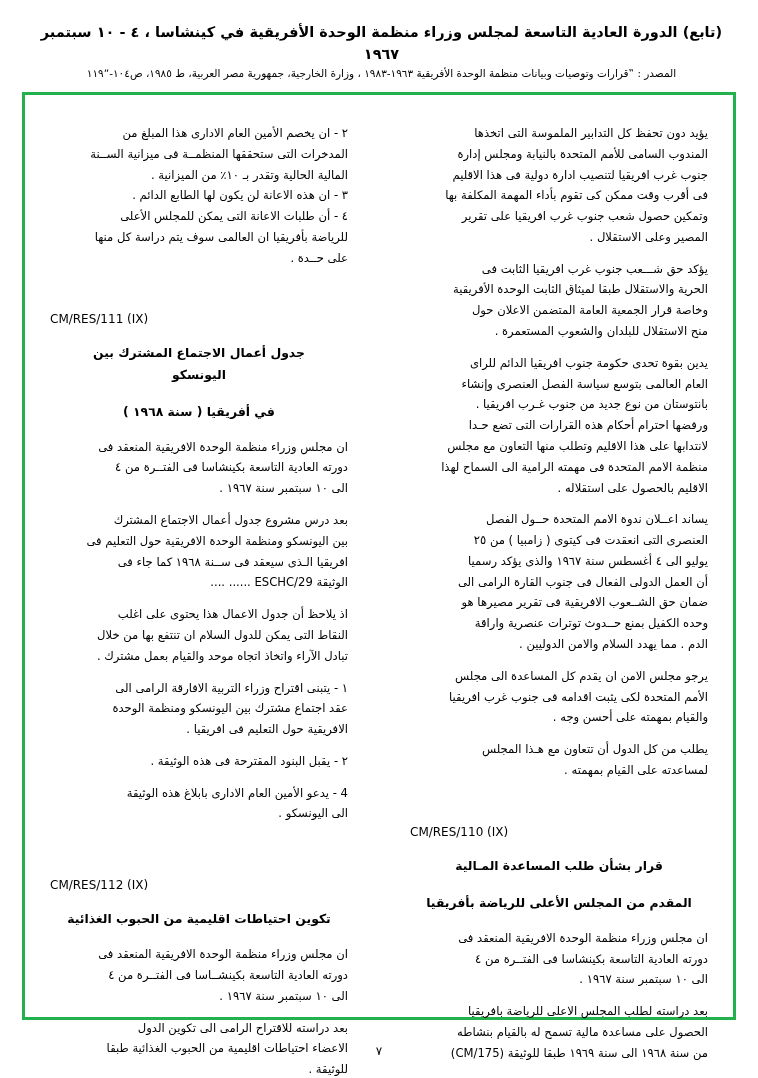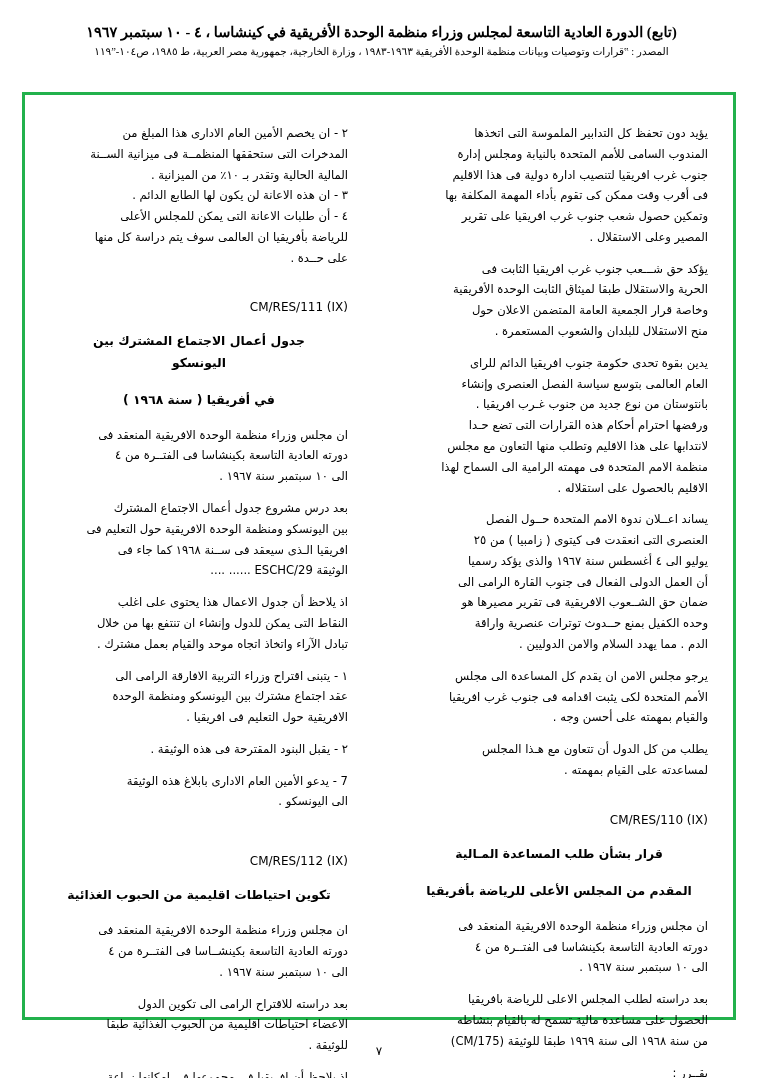--- a/index.html
+++ b/index.html
@@ -15,21 +15,20 @@
     position: relative;
     width: 758px;
     height: 1078px;
     background: #ffffff;
     overflow: hidden;
     box-sizing: border-box;
   }
   .header {
     padding: 22px 28px 0 33px;
     text-align: center;
-    font-family: Liberation Serif, serif;
   }
   .header-title {
     font-size: 14.5px;
     font-weight: bold;
     line-height: 1.5;
     direction: rtl;
     letter-spacing: 0px;
   }
   .header-source {
     font-size: 10.5px;
@@ -67,23 +66,22 @@
   p.line {
     margin: 0 0 2px 0;
     font-size: 11.6px;
     line-height: 1.62;
     text-align: justify;
     text-align-last: right;
     direction: rtl;
   }
   .res-code {
     font-size: 12px;
-    margin: 0 0 12px 0;
+    margin: 12px 0 12px 0;
     direction: ltr;
-    text-align: right;
     unicode-bidi: plaintext;
   }
   .res-title {
     font-size: 12.4px;
     font-weight: bold;
     text-align: center;
     line-height: 1.7;
     margin: 0 0 14px 0;
     direction: rtl;
   }
@@ -196,33 +194,33 @@
           <p class="line">الى ١٠ سبتمبر سنة ١٩٦٧ .</p>
         </div>
         <div class="blk">
           <p class="line">بعد درس مشروع جدول أعمال الاجتماع المشترك</p>
           <p class="line">بين اليونسكو ومنظمة الوحدة الافريقية حول التعليم فى</p>
           <p class="line">افريقيا الـذى سيعقد فى ســنة ١٩٦٨ كما جاء فى</p>
           <p class="line">الوثيقة ESCHC/29 ...... ....</p>
         </div>
         <div class="blk">
           <p class="line">اذ يلاحظ أن جدول الاعمال هذا يحتوى على اغلب</p>
-          <p class="line">النقاط التى يمكن للدول وإنشاء ان تنتفع بها من خلال</p>
+          <p class="line">النقاط التى يمكن للدول السلام ان تنتفع بها من خلال</p>
           <p class="line">تبادل الآراء واتخاذ اتجاه موحد والقيام بعمل مشترك .</p>
         </div>
         <div class="blk">
           <p class="line">١ - يتبنى اقتراح وزراء التربية الافارقة الرامى الى</p>
           <p class="line">عقد اجتماع مشترك بين اليونسكو ومنظمة الوحدة</p>
           <p class="line">الافريقية حول التعليم فى افريقيا .</p>
         </div>
         <div class="blk">
           <p class="line">٢ - يقبل البنود المقترحة فى هذه الوثيقة .</p>
         </div>
         <div class="blk">
-          <p class="line">7 - يدعو الأمين العام الادارى بابلاغ هذه الوثيقة</p>
+          <p class="line">4 - يدعو الأمين العام الادارى بابلاغ هذه الوثيقة</p>
           <p class="line">الى اليونسكو .</p>
         </div>
         <div class="spacer-lg"></div>
         <div class="res-code">CM/RES/112 (IX)</div>
         <div class="res-title">
           <p>تكوين احتياطات اقليمية من الحبوب الغذائية</p>
         </div>
         <div class="blk">
           <p class="line">ان مجلس وزراء منظمة الوحدة الافريقية المنعقد فى</p>
           <p class="line">دورته العادية التاسعة بكينشــاسا فى الفتــرة من ٤</p>

